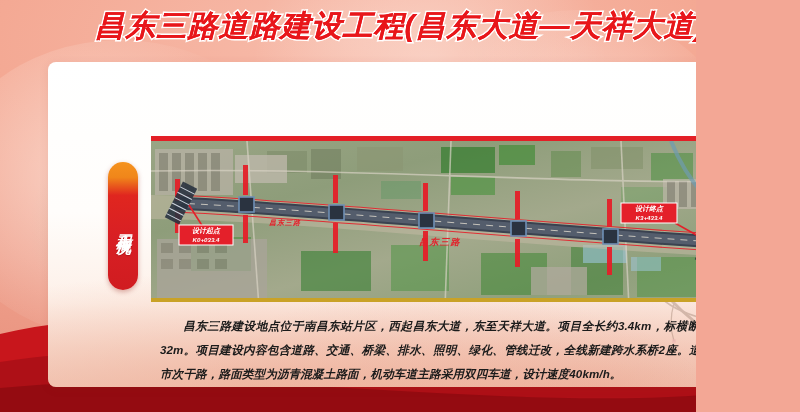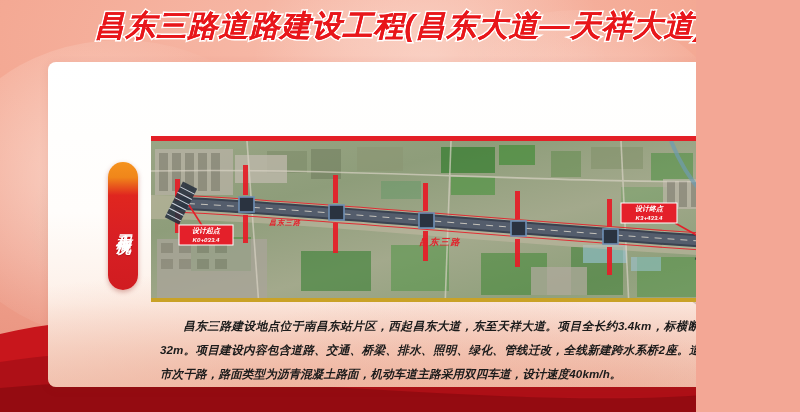--- a/index.html
+++ b/index.html
@@ -49,21 +49,20 @@
     color:#e8161a;white-space:nowrap;pointer-events:none;
   }
 
   
   #panel{
     position:absolute;left:48px;top:62px;width:704px;height:325px;
     background:linear-gradient(180deg,#ffffff 0%,#fffdfb 46%,#fdf0e8 74%,#f8ddd0 88%,#f3cdbc 100%);
     border-radius:8px;
     box-shadow:0 2px 10px rgba(140,40,20,.10);
     overflow:hidden;
-    padding-left:28px;
   }
   #panel-haze{
     position:absolute;left:0;bottom:0;width:100%;height:150px;
     background:radial-gradient(90% 110% at 30% 100%, rgba(236,164,140,.55), rgba(236,164,140,0) 70%),
                radial-gradient(80% 110% at 78% 100%, rgba(232,150,126,.45), rgba(232,150,126,0) 72%);
     pointer-events:none;
   }
   #panel-branch{position:absolute;right:-6px;top:155px;width:180px;height:170px;opacity:.5;pointer-events:none;}
 
   

